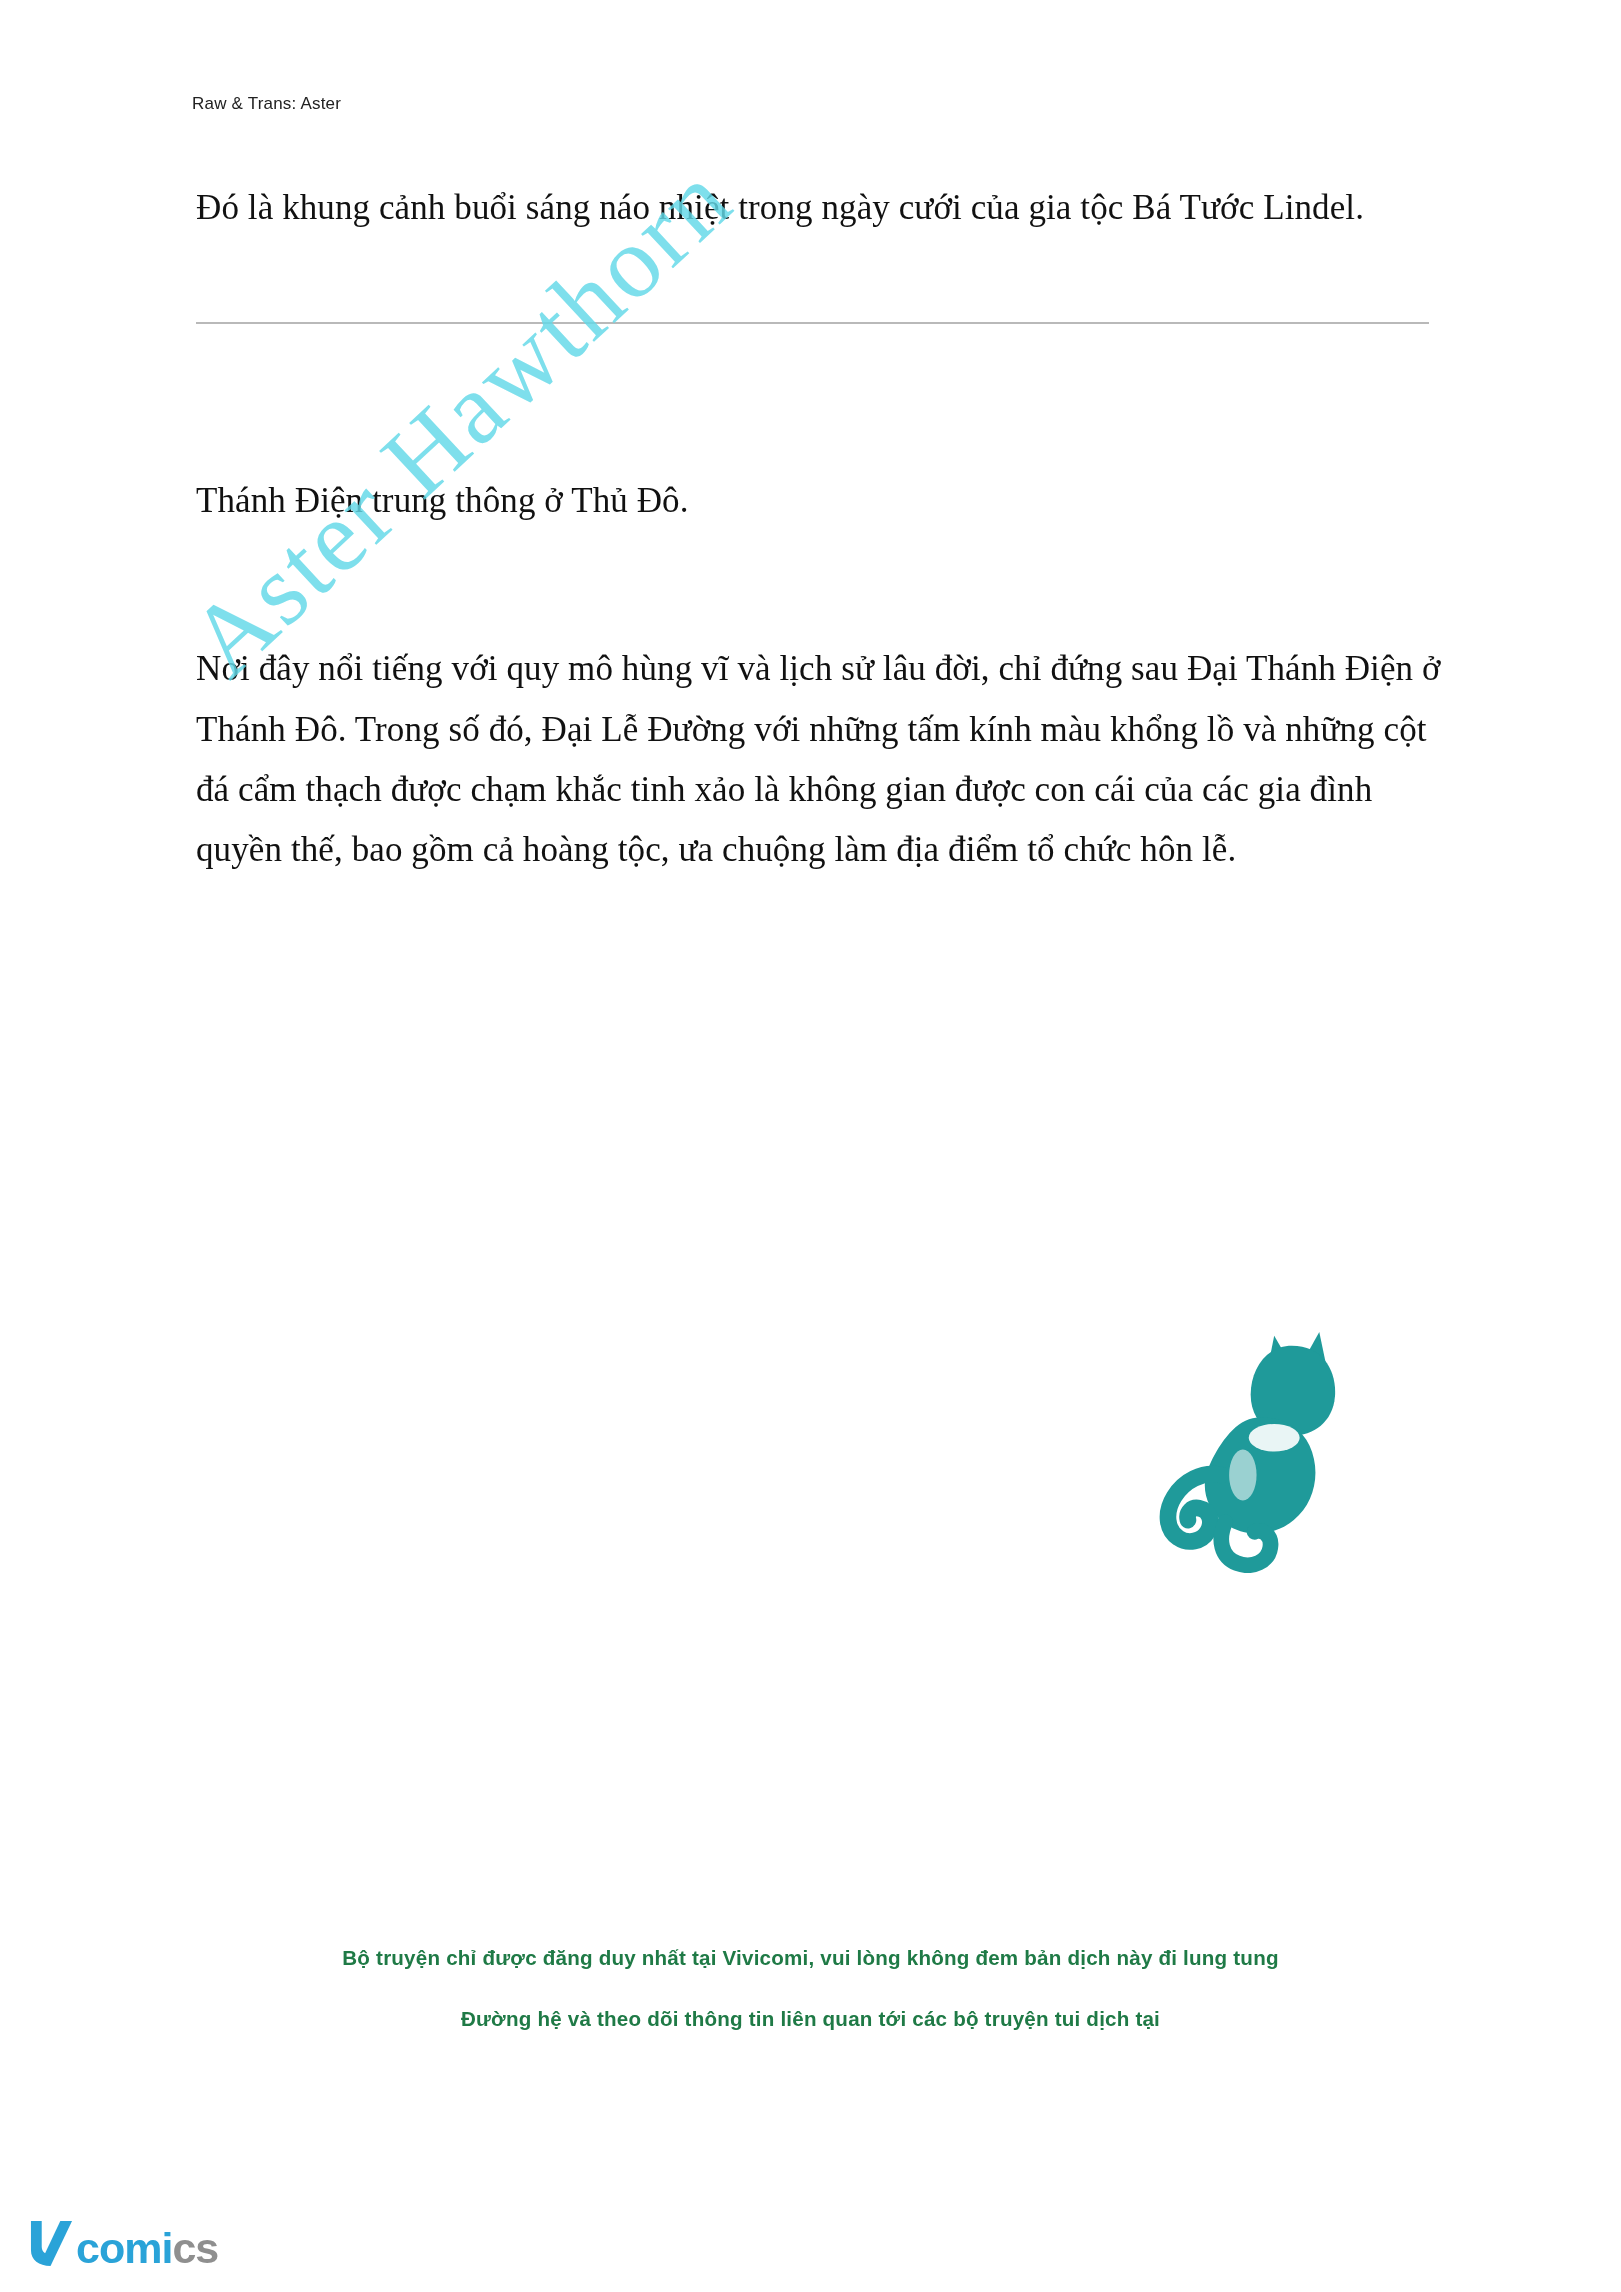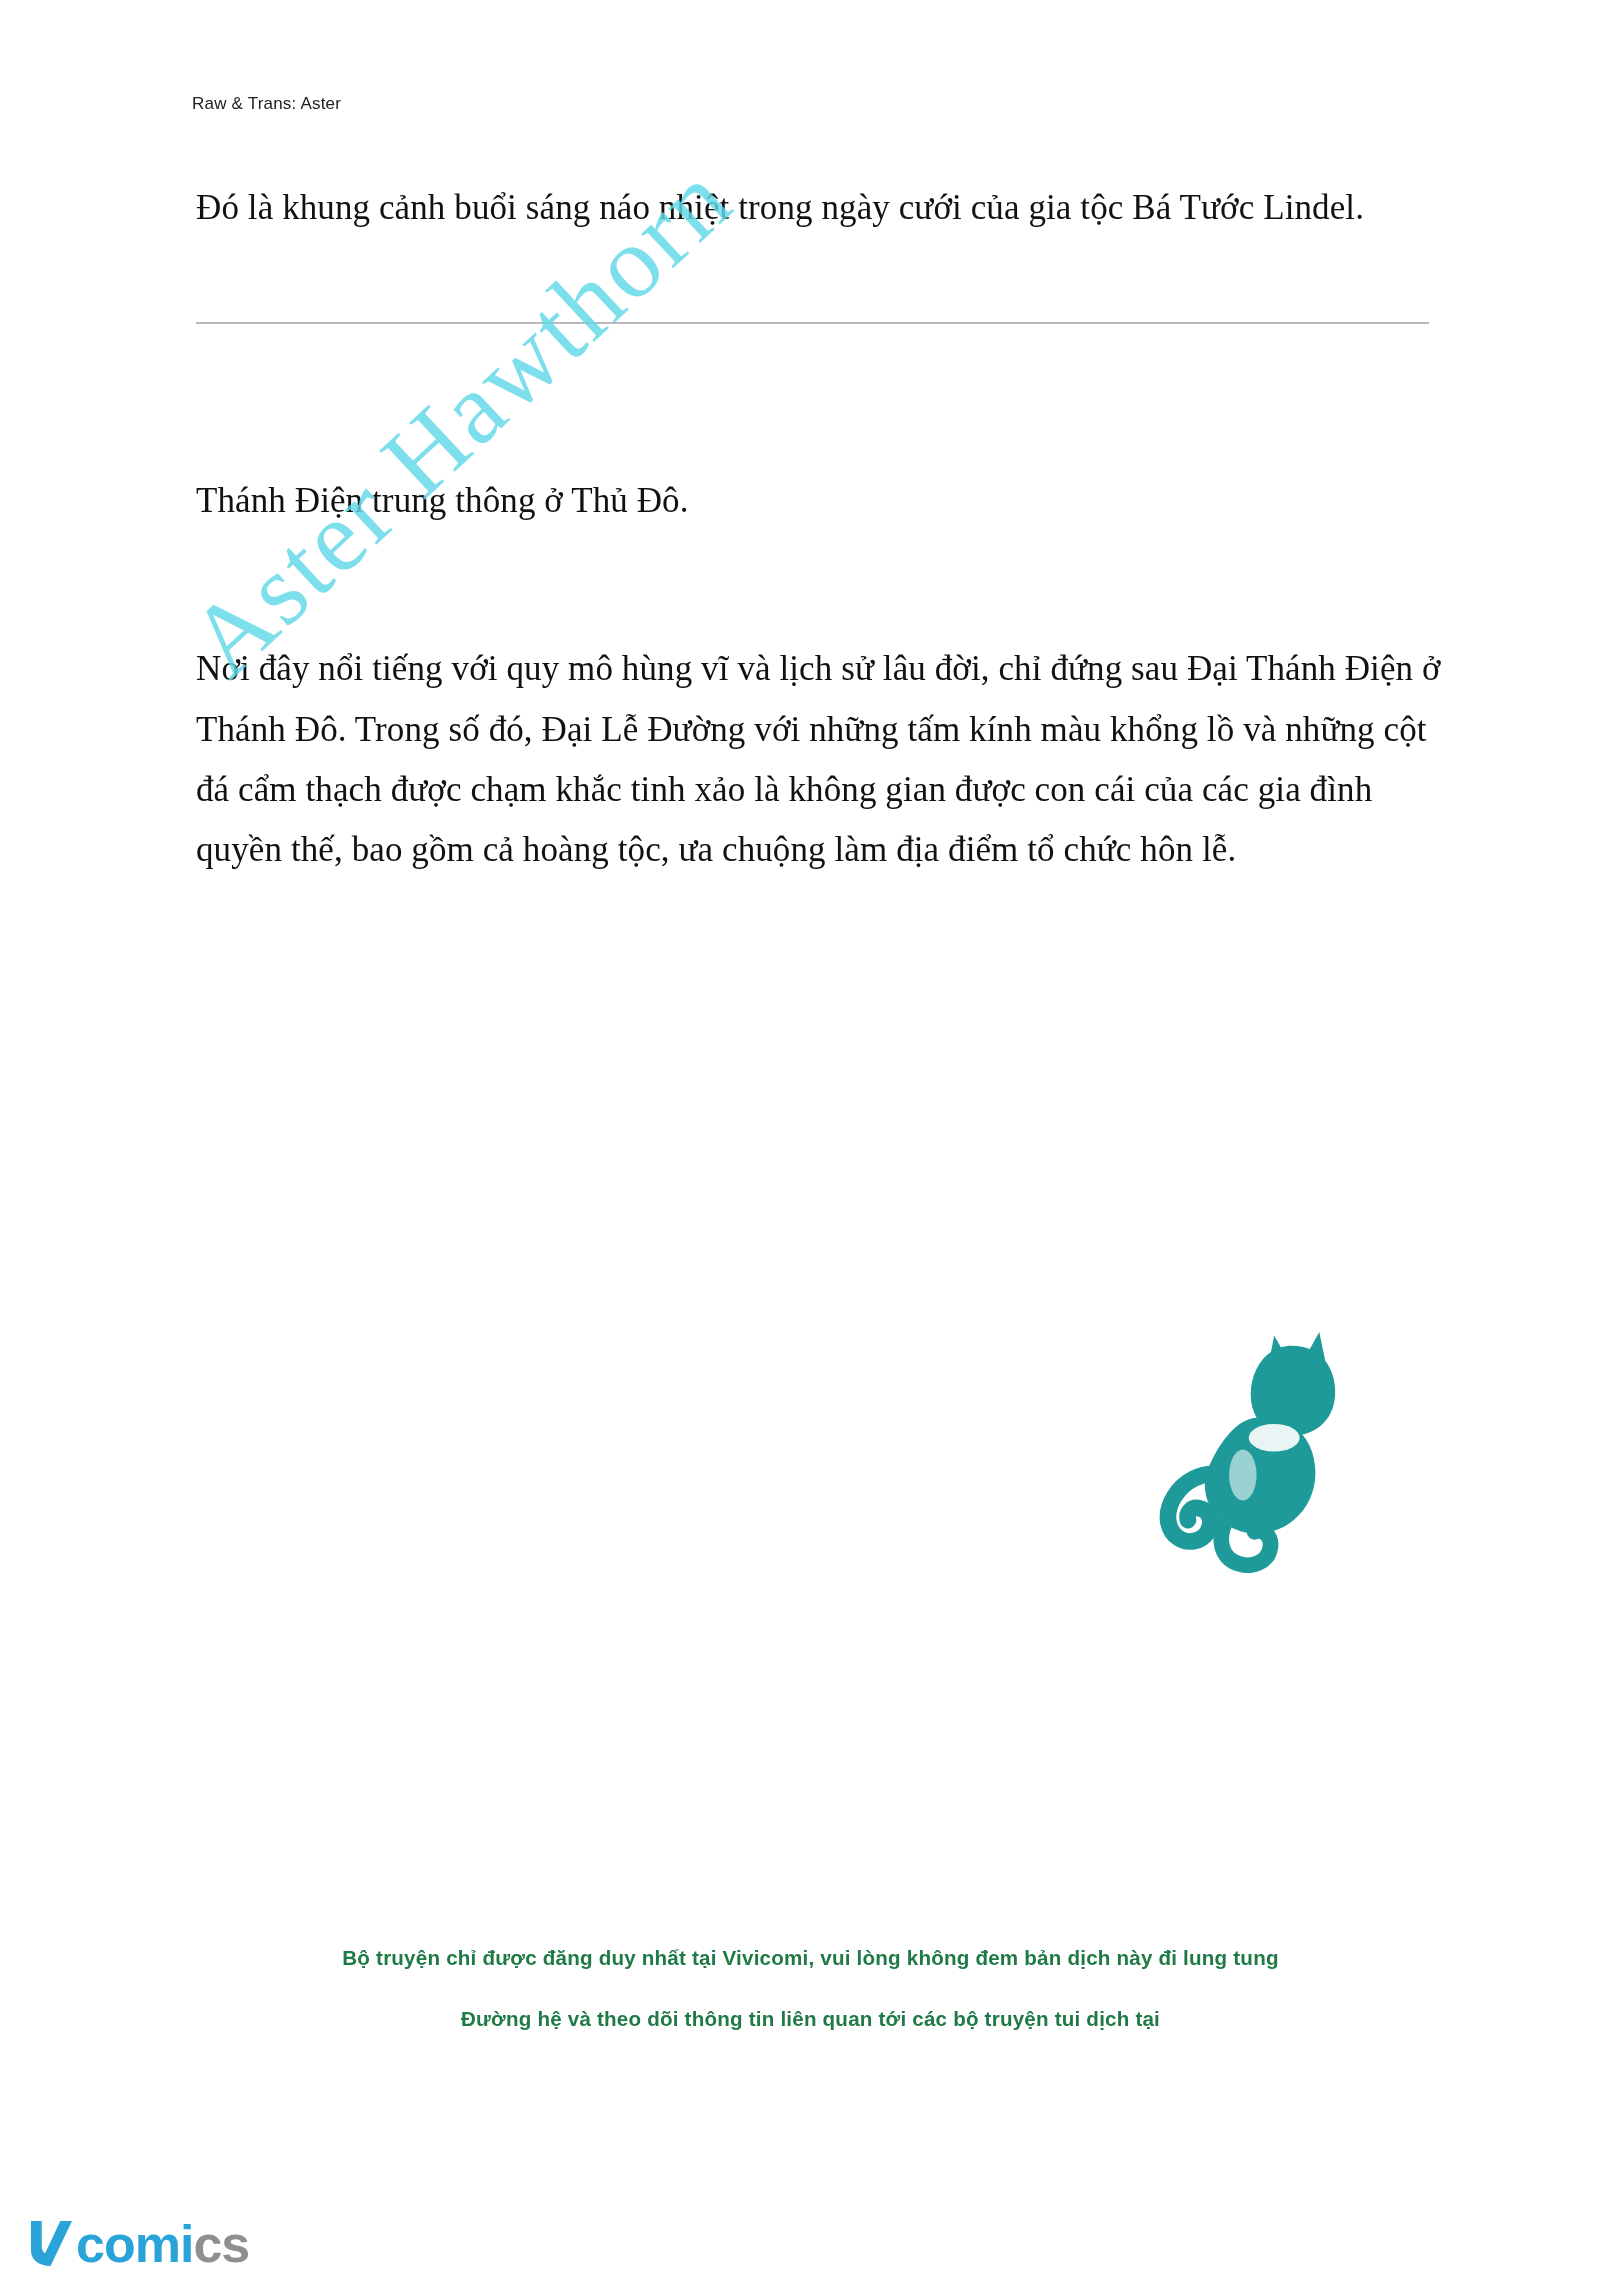--- a/index.html
+++ b/index.html
@@ -129,21 +129,21 @@
     height: 69px;
   }
   .logo-mark {
     width: 45px;
     height: 51px;
     margin-right: 2px;
   }
   .logo-text {
     font-family: "Liberation Sans", sans-serif;
     font-weight: bold;
-    font-size: 52px;
+    font-size: 43px;
     color: #2aa3d8;
     letter-spacing: -1px;
     line-height: 0.9;
   }
   .logo-text .dim { color: #8f8f8f; }
 </style>
 </head>
 <body>
 
 <div class="page">

